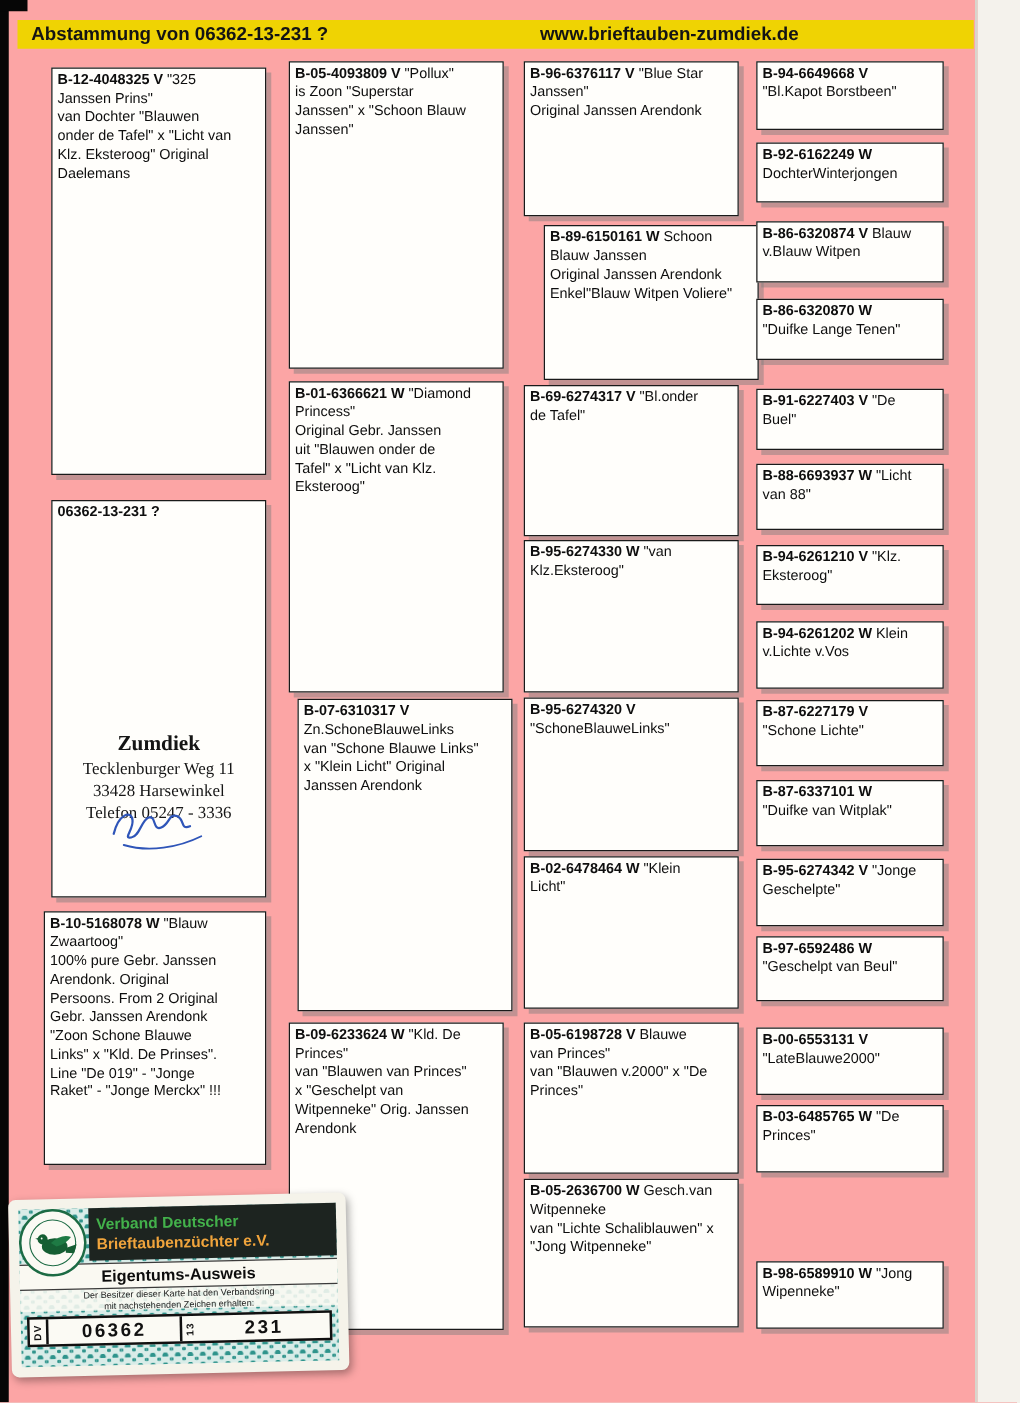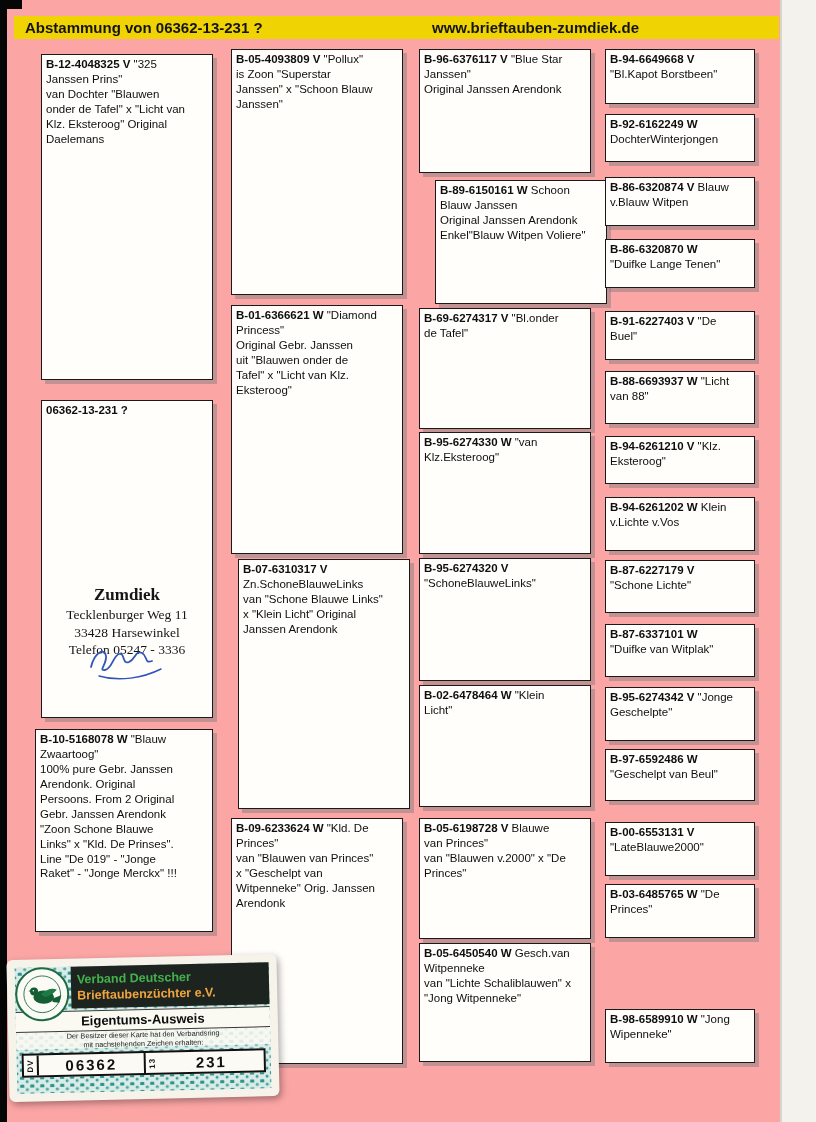--- a/index.html
+++ b/index.html
@@ -145,21 +145,21 @@
   <div class="pbox" style="left:419px;top:432px;width:172px;height:122px"><span class="ring">B-95-6274330 W</span><span class="desc"> "van
 Klz.Eksteroog"</span></div>
   <div class="pbox" style="left:419px;top:558px;width:172px;height:123px"><span class="ring">B-95-6274320 V</span><span class="desc">
 "SchoneBlauweLinks"</span></div>
   <div class="pbox" style="left:419px;top:685px;width:172px;height:122px"><span class="ring">B-02-6478464 W</span><span class="desc"> "Klein
 Licht"</span></div>
   <div class="pbox" style="left:419px;top:818px;width:172px;height:121px"><span class="ring">B-05-6198728 V</span><span class="desc"> Blauwe
 van Princes"
 van "Blauwen v.2000" x "De
 Princes"</span></div>
-  <div class="pbox" style="left:419px;top:943px;width:172px;height:119px"><span class="ring">B-05-6450540 W</span><span class="desc"> Gesch.van
+  <div class="pbox" style="left:419px;top:943px;width:172px;height:119px"><span class="ring">B-05-2636700 W</span><span class="desc"> Gesch.van
 Witpenneke
 van "Lichte Schaliblauwen" x
 "Jong Witpenneke"</span></div>
 
   <div class="pbox" style="left:605px;top:49px;width:150px;height:55px"><span class="ring">B-94-6649668 V</span><span class="desc">
 "Bl.Kapot Borstbeen"</span></div>
   <div class="pbox" style="left:605px;top:114px;width:150px;height:48px"><span class="ring">B-92-6162249 W</span><span class="desc">
 DochterWinterjongen</span></div>
   <div class="pbox" style="left:605px;top:177px;width:150px;height:49px"><span class="ring">B-86-6320874 V</span><span class="desc"> Blauw
 v.Blauw Witpen</span></div>

